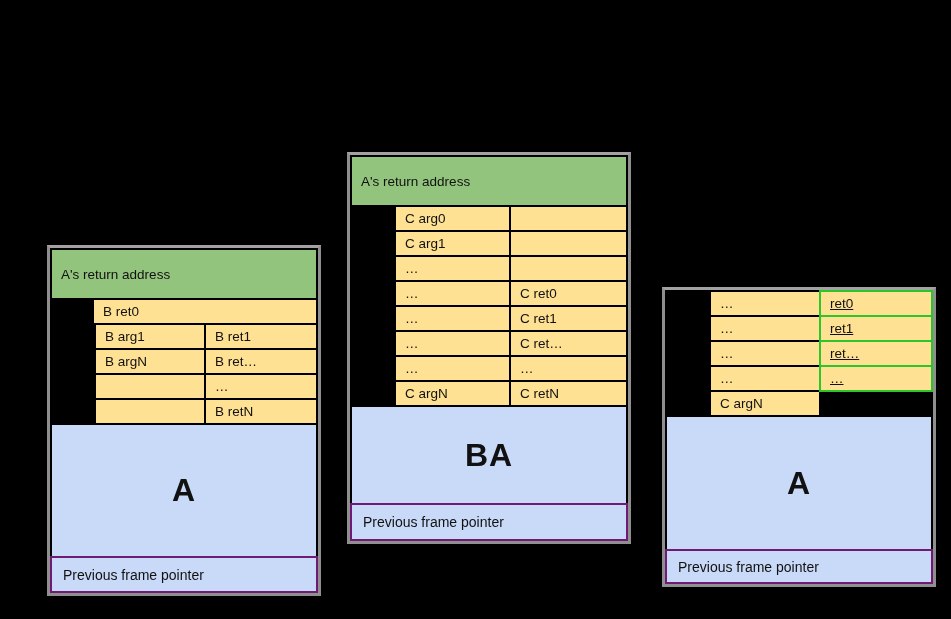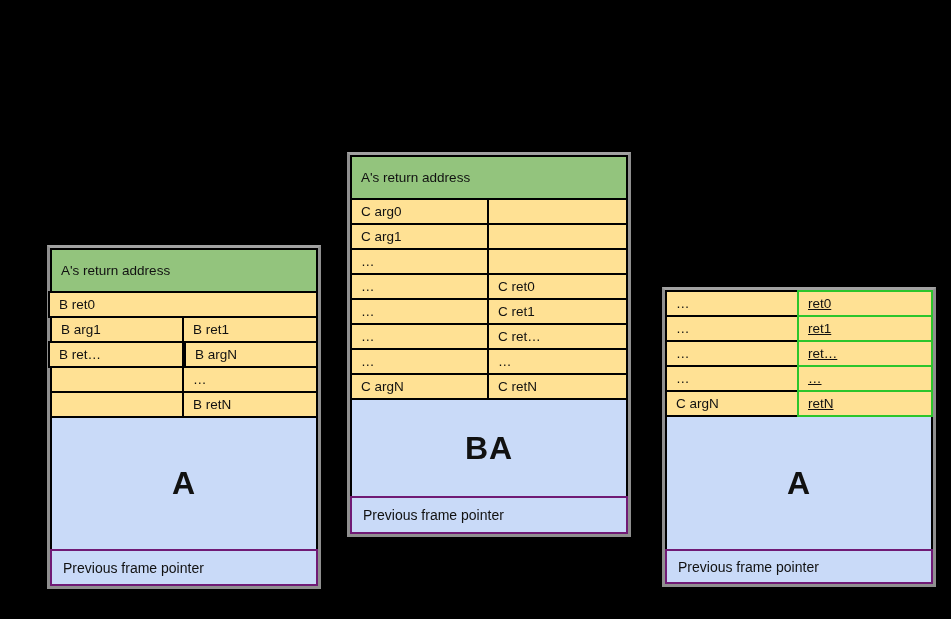--- a/index.html
+++ b/index.html
@@ -14,28 +14,28 @@
   .stack {
     position:absolute;
     border:3px solid #8f8f8f;
     border-top-color:#a2a2a2;
     background:#000000;
     box-sizing:content-box;
   }
   .stack > * + * { margin-top:-2px; }
   .hdr {
     box-sizing:border-box;
-    height:45px;
+    height:52px;
     background:#93c47d;
     border:2px solid #000000;
     display:flex; align-items:center;
     padding-left:9px;
     font-size:13.5px;
   }
-  .row { display:flex; }
+  .row { display:flex;margin-left:44px; }
   .cell {
     box-sizing:border-box;
     height:27px;
     border:2px solid #000000;
     background:#ffe194;
     display:flex; align-items:center;
     padding-left:9px;
     font-size:13.5px;
     white-space:nowrap;
   }
@@ -78,22 +78,22 @@
 <div id="stack-left" class="stack">
   <div class="hdr">A's return address</div>
   <div class="row">
     <div class="cell right">B ret0</div>
   </div>
   <div class="row">
     <div class="cell left">B arg1</div>
     <div class="cell right">B ret1</div>
   </div>
   <div class="row">
+    <div class="cell left">B argN</div>
     <div class="cell right">B ret…</div>
-    <div class="cell left">B argN</div>
   </div>
   <div class="row">
     <div class="cell left"></div>
     <div class="cell right">…</div>
   </div>
   <div class="row">
     <div class="cell left"></div>
     <div class="cell right">B retN</div>
   </div>
   <div class="body">
@@ -154,19 +154,18 @@
   <div class="row">
     <div class="cell left">…</div>
     <div class="cell right hl">ret…</div>
   </div>
   <div class="row">
     <div class="cell left">…</div>
     <div class="cell right hl">…</div>
   </div>
   <div class="row">
     <div class="cell left">C argN</div>
-    <div class="cell right hl">retN</div>
   </div>
   <div class="body">
     <span class="biglabel">A</span>
   </div>
   <div class="footer">Previous frame pointer</div>
 </div>
 
 </body></html>

